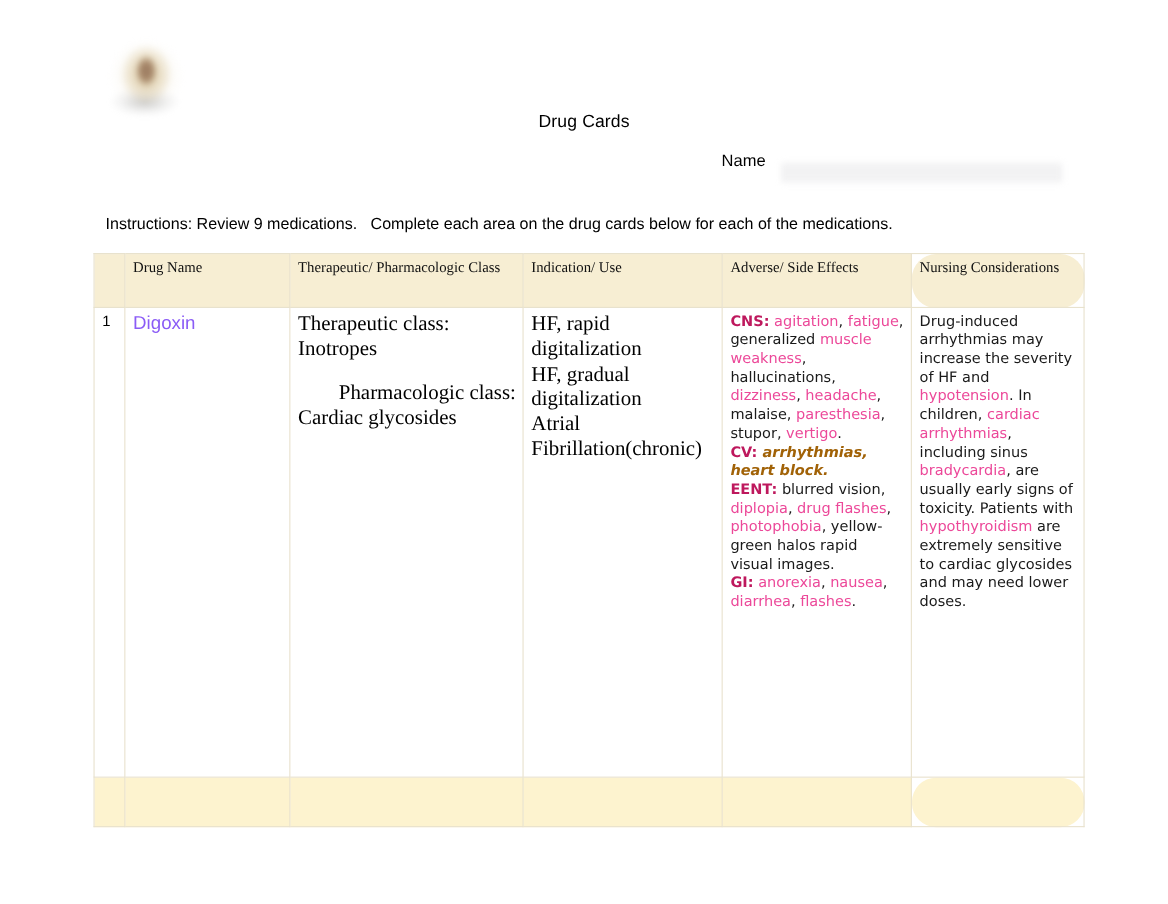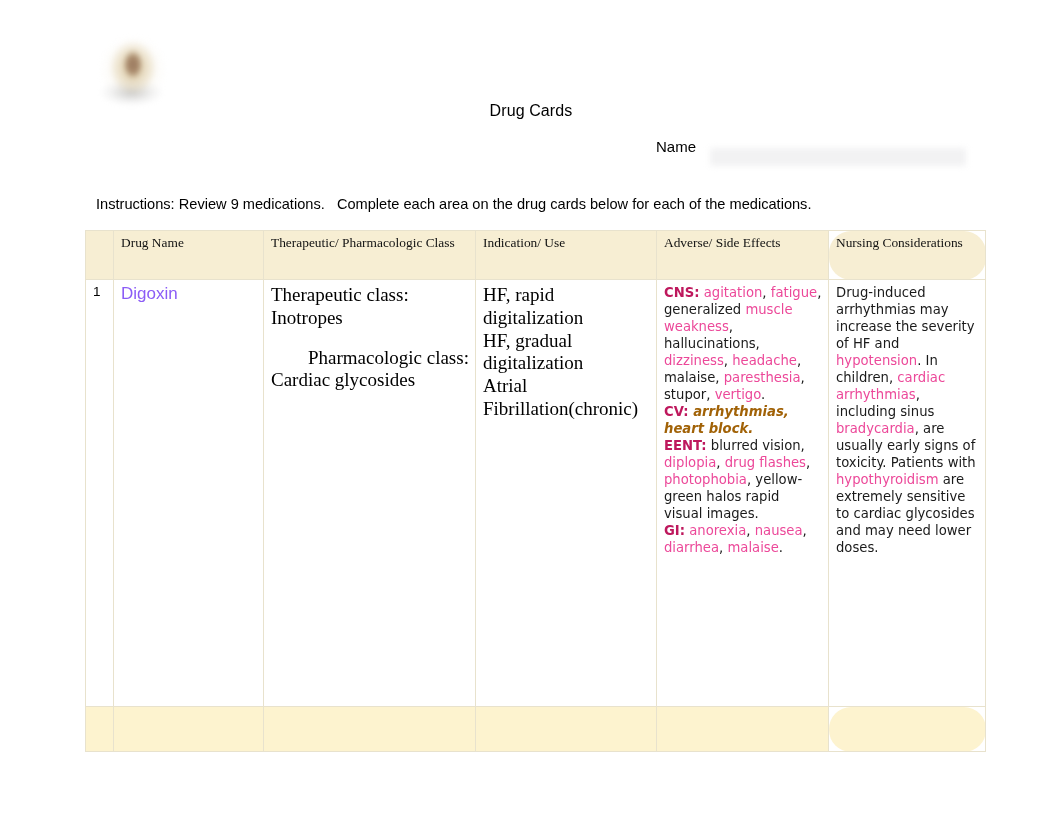--- a/index.html
+++ b/index.html
@@ -216,21 +216,21 @@
                 <p>HF, gradual digitalization</p>
                 <p>Atrial Fibrillation(chronic)</p>
               </div>
           </td>
 
           <td class="c-adv sans-body">
             <div id="adverse-list">
                 <p><span class="sys">CNS:</span> <span class="lnk">agitation</span><span>, </span><span class="lnk">fatigue</span><span>, generalized </span><span class="lnk">muscle weakness</span><span>, hallucinations, </span><span class="lnk">dizziness</span><span>, </span><span class="lnk">headache</span><span>, malaise, </span><span class="lnk">paresthesia</span><span>, stupor, </span><span class="lnk">vertigo</span><span>.</span></p>
                 <p><span class="sys">CV:</span><span class="bi"> arrhythmias, heart block.</span></p>
                 <p><span class="sys">EENT:</span><span> blurred vision, </span><span class="lnk">diplopia</span><span>, </span><span class="lnk">drug flashes</span><span>, </span><span class="lnk">photophobia</span><span>, yellow-green halos rapid visual images.</span></p>
-                <p><span class="sys">GI:</span><span> </span><span class="lnk">anorexia</span><span>, </span><span class="lnk">nausea</span><span>, </span><span class="lnk">diarrhea</span><span>, </span><span class="lnk">malaise</span><span>.</span></p>
+                <p><span class="sys">GI:</span><span> </span><span class="lnk">anorexia</span><span>, </span><span class="lnk">nausea</span><span>, </span><span class="lnk">diarrhea</span><span>, </span><span class="lnk">flashes</span><span>.</span></p>
               </div>
           </td>
 
           <td class="c-nurs sans-body">
             <div id="nursing-text"><span>Drug-induced arrhythmias may increase the severity of HF and </span><span class="lnk">hypotension</span><span>. In children, </span><span class="lnk">cardiac arrhythmias</span><span>, including sinus </span><span class="lnk">bradycardia</span><span>, are usually early signs of toxicity. Patients with </span><span class="lnk">hypothyroidism</span><span> are extremely sensitive to cardiac glycosides and may need lower doses.</span></div>
           </td>
         </tr>
       </tbody>
       <tfoot>
         <tr>

